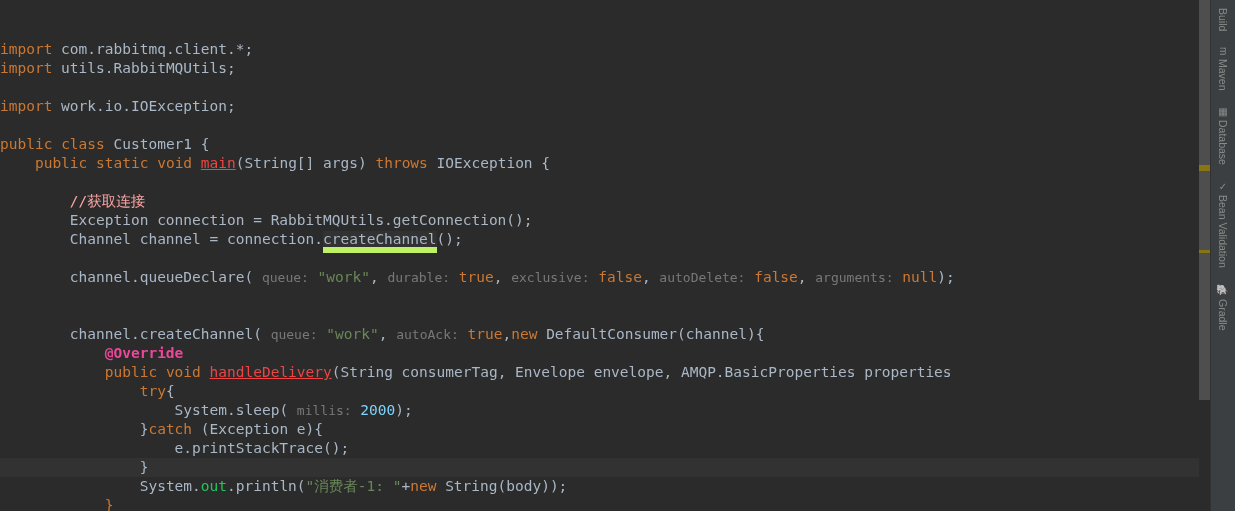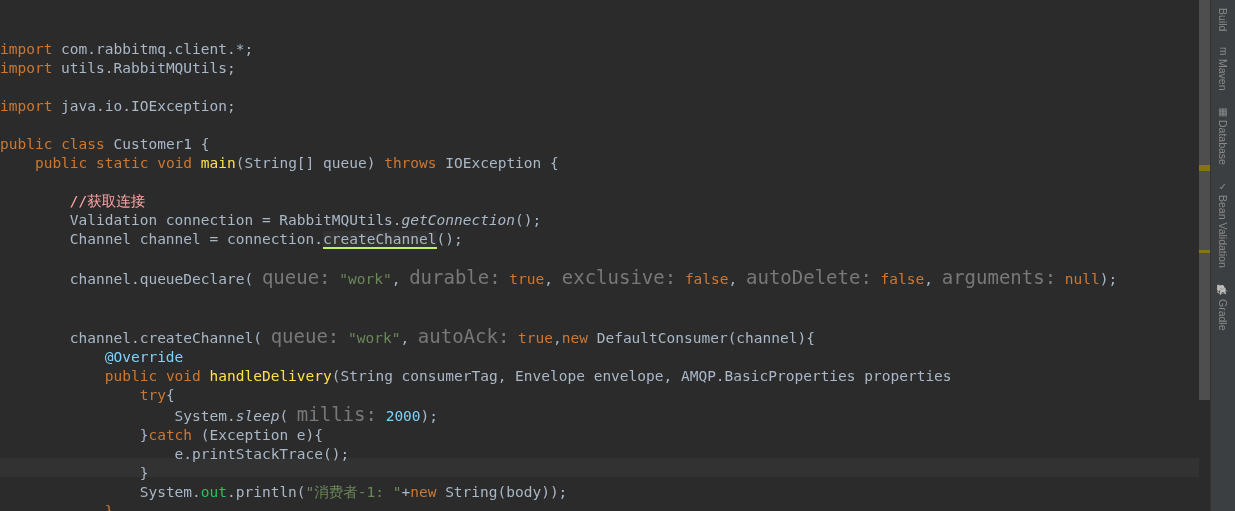--- a/index.html
+++ b/index.html
@@ -68,50 +68,50 @@
   position: absolute;
   right: 25px;
   width: 11px;
   height: 3px;
 }
 .mk-yellow { background: #877514; }
 .kw { color: #cc7832; font-weight: 500; }
 .str { color: #6a8759; }
 .cmt { color: #fca5a5; }
 .num { color: #7dd3fc; }
-.anno { color: #7dd3fc; }
-.fn { color: #fde047; }
-.static { font-style: italic; color: #a9b7c6; margin-top: 32px; }
+.anno { color: #ec4899; font-weight: bold; }
+.fn { color: #ef4444; text-decoration: underline; }
+.static { color: #a9b7c6; margin-top: 32px; }
 .staticf { color: #22c55e; }
-.hint { color: #787878; font-size: 19px; }
-.underline { border-bottom: 2px solid #bef264; background: rgba(80,80,80,0.2); }
+.hint { color: #787878; font-size: 13px; }
+.underline { border-bottom: 6px solid #bef264; background: rgba(80,80,80,0.2); }
 .cur-line {
   position: absolute;
   left: 0;
   width: 1210px;
   height: 19px;
   background: #323232;
   z-index: -1;
 }
 </style>
 </head>
 <body>
 
 <div class="editor">
 <div class="cur-line" style="top:458px;"></div>
 <span class="kw">import</span><span> com.rabbitmq.client.*;</span>
 <span class="kw">import</span><span> utils.RabbitMQUtils;</span>
 
-<span class="kw">import</span><span> java.io.IOException;</span>
+<span class="kw">import</span><span> work.io.IOException;</span>
 
 <span class="kw">public</span> <span class="kw">class</span><span> Customer1 </span><span>{</span>
-    <span class="kw">public</span> <span class="kw">static</span> <span class="kw">void</span> <span class="fn">main</span><span>(String[] queue) </span><span class="kw">throws</span><span> IOException {</span>
+    <span class="kw">public</span> <span class="kw">static</span> <span class="kw">void</span> <span class="fn">main</span><span>(String[] args) </span><span class="kw">throws</span><span> IOException {</span>
 
         <span class="cmt">//获取连接</span>
-        <span>Validation connection = RabbitMQUtils.</span><span class="static">getConnection</span><span>();</span>
+        <span>Exception connection = RabbitMQUtils.</span><span class="static">getConnection</span><span>();</span>
         <span>Channel channel = connection.</span><span class="underline">createChannel</span><span>();</span>
 
         <span>channel.queueDeclare( </span><span class="hint">queue:</span><span class="str"> "work"</span><span>, </span><span class="hint">durable:</span><span class="kw"> true</span><span>, </span><span class="hint">exclusive:</span><span class="kw"> false</span><span>, </span><span class="hint">autoDelete:</span><span class="kw"> false</span><span>, </span><span class="hint">arguments:</span><span class="kw"> null</span><span>);</span>
 
 
         <span>channel.createChannel( </span><span class="hint">queue:</span><span class="str"> "work"</span><span>, </span><span class="hint">autoAck:</span><span class="kw"> true</span><span>,</span><span class="kw">new</span><span> DefaultConsumer(channel){</span>
             <span class="anno">@Override</span>
             <span class="kw">public</span> <span class="kw">void</span> <span class="fn">handleDelivery</span><span>(String consumerTag, Envelope envelope, AMQP.BasicProperties properties</span>
                 <span class="kw">try</span><span>{</span>
                     <span>System.</span><span class="static">sleep</span><span>( </span><span class="hint">millis:</span><span class="num"> 2000</span><span>);</span>

